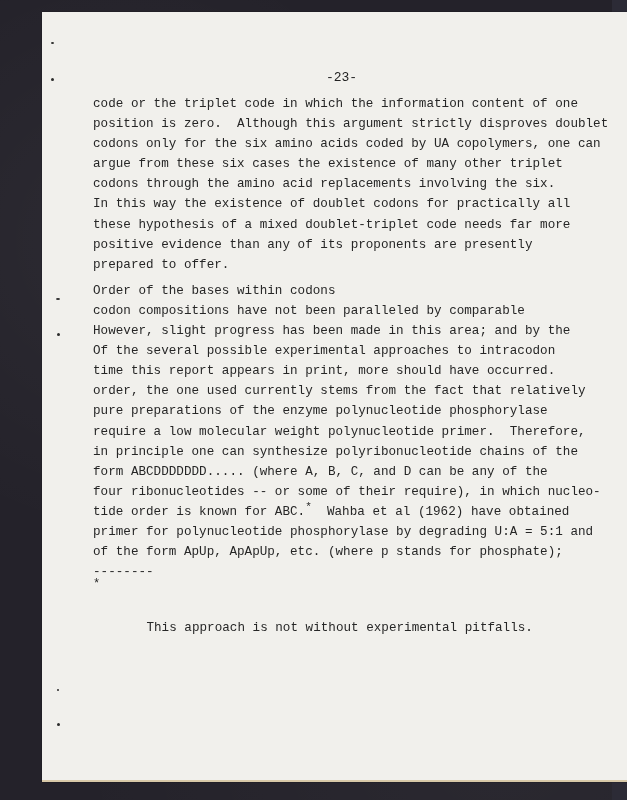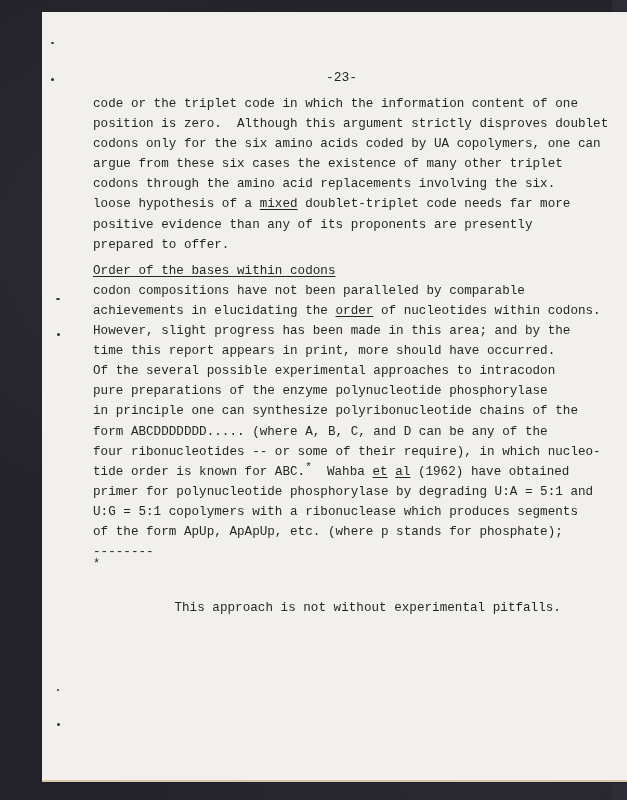--- a/index.html
+++ b/index.html
@@ -65,21 +65,20 @@
       font-size: 12.6px;
       line-height: 20.1px;
       color: #262626;
       letter-spacing: 0.02px;
     }
     .line {
       white-space: pre;
       height: 20.1px;
     }
     .u {
-      text-decoration: underline;
       text-underline-offset: 2px;
     }
     .sup {
       font-size: 11px;
       position: relative;
       top: -5px;
     }
     .indent {
       display: inline-block;
       width: 30px;
@@ -94,21 +93,20 @@
       position: relative;
     }
     .footnote .star {
       position: absolute;
       left: 0;
       top: -4px;
       font-size: 12px;
     }
     .footnote .ftext {
       padding-left: 8px;
-      margin-left: 28px;
     }
   </style>
 </head>
 <body>
 
 <div class="scan-edge-right"></div>
 
 <div class="paper">
 
   <span class="mark" style="left:9px; top:30px; width:3px; height:2px;"></span>
@@ -122,41 +120,42 @@
 </div>
 
 <div class="text-block">
 
   <div>
     <div class="line">code or the triplet code in which the information content of one</div>
     <div class="line">position is zero.  Although this argument strictly disproves doublet</div>
     <div class="line">codons only for the six amino acids coded by UA copolymers, one can</div>
     <div class="line">argue from these six cases the existence of many other triplet</div>
     <div class="line">codons through the amino acid replacements involving the six.</div>
-    <div class="line"><span>loose hypothesis of a </span><span class="u">mixed</span><span> doublet-triplet code needs far more</span></div>
+    <div class="line">In this way the existence of doublet codons for practically all</div>
+    <div class="line"><span>these hypothesis of a </span><span class="u">mixed</span><span> doublet-triplet code needs far more</span></div>
     <div class="line">positive evidence than any of its proponents are presently</div>
     <div class="line">prepared to offer.</div>
   </div>
 
   <div style="height:6px;"></div>
 
   <div>
     <div class="line"><span class="u">Order of the bases within codons</span></div>
     <div class="line">codon compositions have not been paralleled by comparable</div>
-    <div class="line"><span>achievements in elucidating the </span><span class="u">order</span><span> of nucleotides within codons.</span></div>
     <div class="line">However, slight progress has been made in this area; and by the</div>
+    <div class="line">Of the several possible experimental approaches to intracodon</div>
     <div class="line">time this report appears in print, more should have occurred.</div>
-    <div class="line">Of the several possible experimental approaches to intracodon</div>
+    <div class="line">order, the one used currently stems from the fact that relatively</div>
     <div class="line">pure preparations of the enzyme polynucleotide phosphorylase</div>
+    <div class="line">require a low molecular weight polynucleotide primer.  Therefore,</div>
     <div class="line">in principle one can synthesize polyribonucleotide chains of the</div>
     <div class="line">form ABCDDDDDDD..... (where A, B, C, and D can be any of the</div>
     <div class="line">four ribonucleotides -- or some of their require), in which nucleo-</div>
     <div class="line"><span>tide order is known for ABC.</span><span class="sup">*</span><span>  Wahba </span><span class="u">et</span><span> </span><span class="u">al</span><span> (1962) have obtained</span></div>
     <div class="line">primer for polynucleotide phosphorylase by degrading U:A = 5:1 and</div>
-    <div class="line">U:G = 5:1 copolymers with a ribonuclease which produces segments</div>
     <div class="line">of the form ApUp, ApApUp, etc. (where p stands for phosphate);</div>
   </div>
 
   <div>
     <div class="footnote-rule">--------</div>
     <div class="footnote">
       <span class="star">*</span>
       <span class="ftext">This approach is not without experimental pitfalls.</span>
     </div>
   </div>

